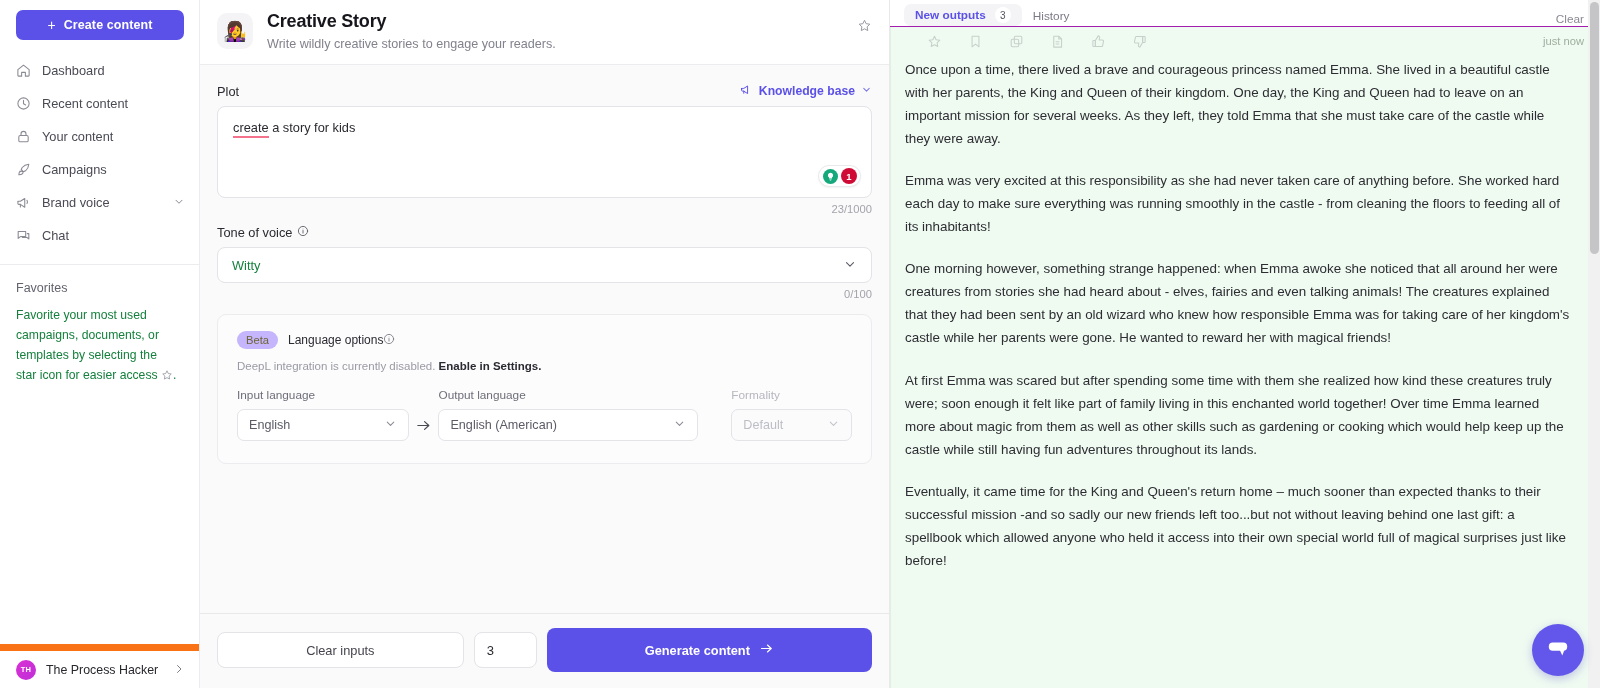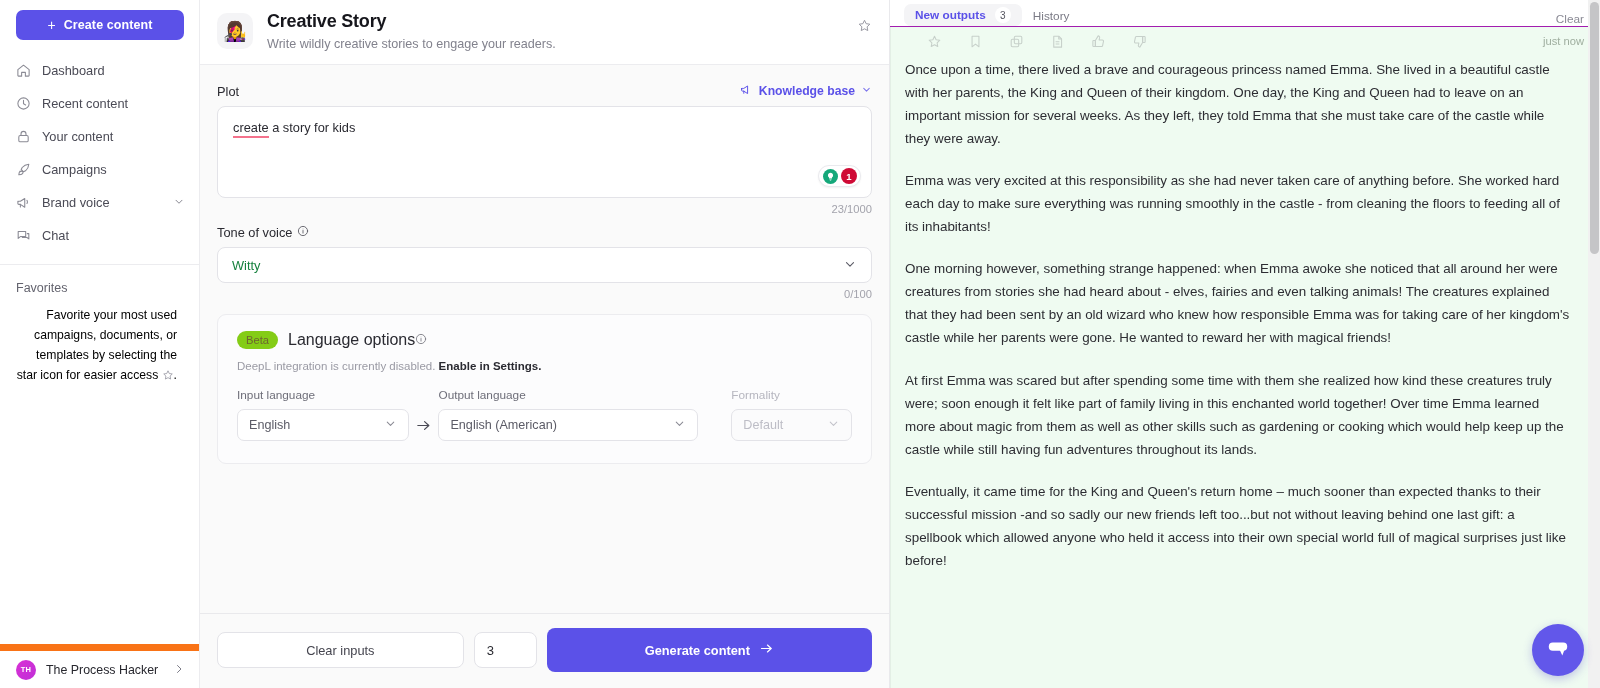--- a/index.html
+++ b/index.html
@@ -50,24 +50,23 @@
   .nav-ico svg { display:block; }
   .nav-chev { position: absolute; right: 14px; top: 50%; transform: translateY(-50%); }
 
   .divider { height: 1px; background: #ececef; margin: 12px 0 0 0; }
 
   .fav-title {
     font-size: 12.5px; color: #63636e;
     padding: 16px 16px 0 16px;
   }
   .fav-text {
-    font-size: 12.2px; color: #000000;
+    font-size: 12.2px; color: #15803d;
     padding: 10px 22px 0 16px;
     line-height: 1.65;
-    text-align: right;
   }
   .fav-text .star-inline { display: inline-block; vertical-align: -2px; }
 
   .sidebar-spacer { flex: 1; }
   .user-row {
     border-top: 7px solid #f97316;
     height: 44px;
     display: flex; align-items: center;
     padding: 0 14px 0 16px;
     gap: 10px;
@@ -178,25 +177,25 @@
 
   .lang-card {
     margin-top: 14px;
     background: #fcfcfd;
     border: 1px solid #ececef;
     border-radius: 9px;
     padding: 16px 19px 22px 19px;
   }
   .lang-head { display: flex; align-items: center; gap: 10px; }
   .beta-pill {
-    background: #84cc16; color: #6d6430;
+    background: #c4b5fd; color: #6d6430;
     font-size: 11.2px; padding: 3px 9px; border-radius: 10px;
     font-weight: 500;
   }
-  .lang-title { font-size: 16px; color: #2a2a31; display:flex; }
+  .lang-title { font-size: 12px; color: #2a2a31; display:flex; }
   .lang-note { font-size: 11.5px; color: #9a9aa4; margin-top: 11px; }
   .lang-note b { color: #2a2a31; font-weight: 600; }
   .lang-grid {
     display: flex; align-items: flex-end; gap: 0;
     margin-top: 16px;
   }
   .lang-col { display: flex; flex-direction: column; gap: 7px; }
   .lang-col-label { font-size: 11.8px; color: #6e6e79; }
   .lang-col.dim .lang-col-label { color: #b6b6bf; }
   .lang-sel {

